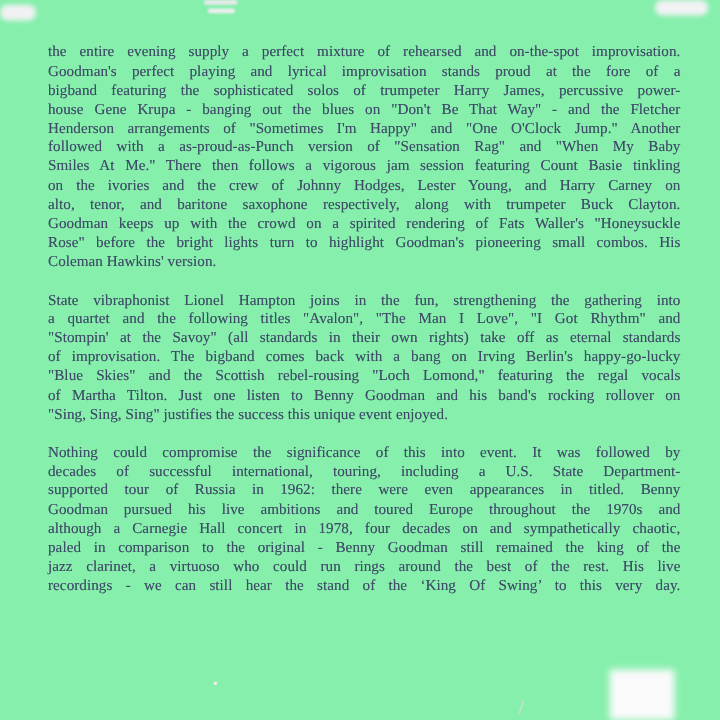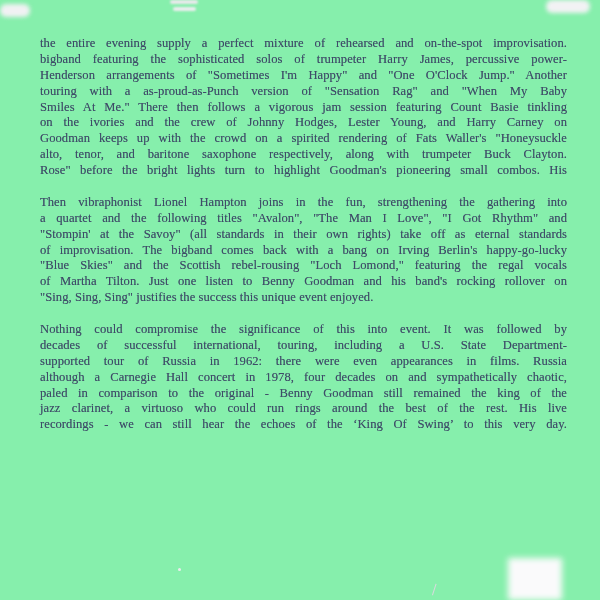--- a/index.html
+++ b/index.html
@@ -86,41 +86,45 @@
   <div class="artifact dash-top-a"></div>
   <div class="artifact dash-top-b"></div>
   <div class="artifact smudge-top-right"></div>
   <div class="artifact smudge-bottom-right"></div>
   <div class="artifact check-mark-artifact"></div>
   <div class="artifact dot-artifact"></div>
 
   <div class="text-block" style="color: rgb(62, 76, 104);">
       <div class="paragraph">
         <div class="line">the entire evening supply a perfect mixture of rehearsed and on-the-spot improvisation.</div>
+        <div class="line">Goodman's perfect playing and lyrical improvisation stands proud at the fore of a</div>
         <div class="line">bigband featuring the sophisticated solos of trumpeter Harry James, percussive power-</div>
+        <div class="line">house Gene Krupa - banging out the blues on "Don't Be That Way" - and the Fletcher</div>
         <div class="line">Henderson arrangements of "Sometimes I'm Happy" and "One O'Clock Jump." Another</div>
-        <div class="line">touring with a as-proud-as-Punch version of "Sensation Rag" and "When My Baby</div>
+        <div class="line">followed with a as-proud-as-Punch version of "Sensation Rag" and "When My Baby</div>
         <div class="line">Smiles At Me." There then follows a vigorous jam session featuring Count Basie tinkling</div>
         <div class="line">on the ivories and the crew of Johnny Hodges, Lester Young, and Harry Carney on</div>
+        <div class="line">alto, tenor, and baritone saxophone respectively, along with trumpeter Buck Clayton.</div>
         <div class="line">Goodman keeps up with the crowd on a spirited rendering of Fats Waller's "Honeysuckle</div>
-        <div class="line">alto, tenor, and baritone saxophone respectively, along with trumpeter Buck Clayton.</div>
         <div class="line">Rose" before the bright lights turn to highlight Goodman's pioneering small combos. His</div>
+        <div class="line no-stretch">Coleman Hawkins' version.</div>
       </div>
       <div class="paragraph">
-        <div class="line">Then vibraphonist Lionel Hampton joins in the fun, strengthening the gathering into</div>
+        <div class="line">State vibraphonist Lionel Hampton joins in the fun, strengthening the gathering into</div>
         <div class="line">a quartet and the following titles "Avalon", "The Man I Love", "I Got Rhythm" and</div>
         <div class="line">"Stompin' at the Savoy" (all standards in their own rights) take off as eternal standards</div>
         <div class="line">of improvisation. The bigband comes back with a bang on Irving Berlin's happy-go-lucky</div>
         <div class="line">"Blue Skies" and the Scottish rebel-rousing "Loch Lomond," featuring the regal vocals</div>
         <div class="line">of Martha Tilton. Just one listen to Benny Goodman and his band's rocking rollover on</div>
         <div class="line no-stretch">"Sing, Sing, Sing" justifies the success this unique event enjoyed.</div>
       </div>
       <div class="paragraph">
         <div class="line">Nothing could compromise the significance of this into event. It was followed by</div>
         <div class="line">decades of successful international, touring, including a U.S. State Department-</div>
-        <div class="line">supported tour of Russia in 1962: there were even appearances in films. Russia</div>
+        <div class="line">supported tour of Russia in 1962: there were even appearances in titled. Benny</div>
+        <div class="line">Goodman pursued his live ambitions and toured Europe throughout the 1970s and</div>
         <div class="line">although a Carnegie Hall concert in 1978, four decades on and sympathetically chaotic,</div>
         <div class="line">paled in comparison to the original - Benny Goodman still remained the king of the</div>
         <div class="line">jazz clarinet, a virtuoso who could run rings around the best of the rest. His live</div>
-        <div class="line">recordings - we can still hear the echoes of the ‘King Of Swing’ to this very day.</div>
+        <div class="line">recordings - we can still hear the stand of the ‘King Of Swing’ to this very day.</div>
       </div>
     </div>
 </div>
 
 </body></html>

